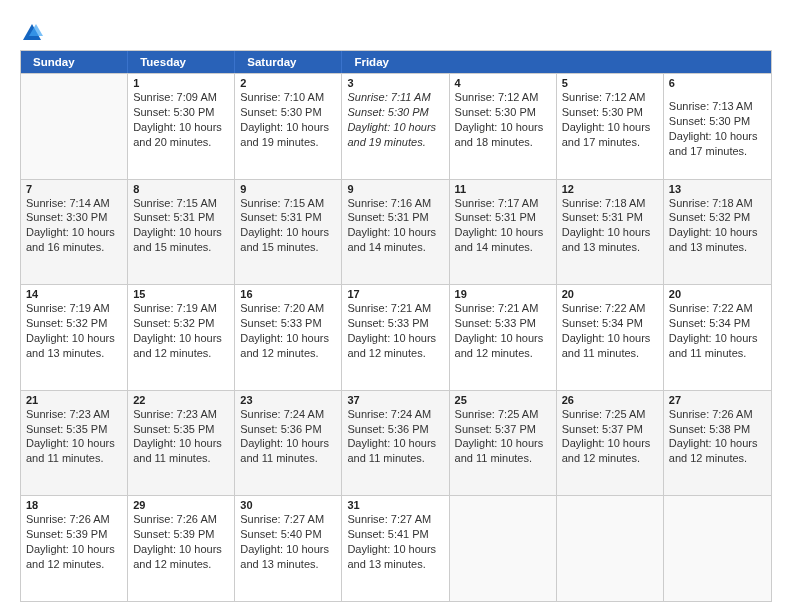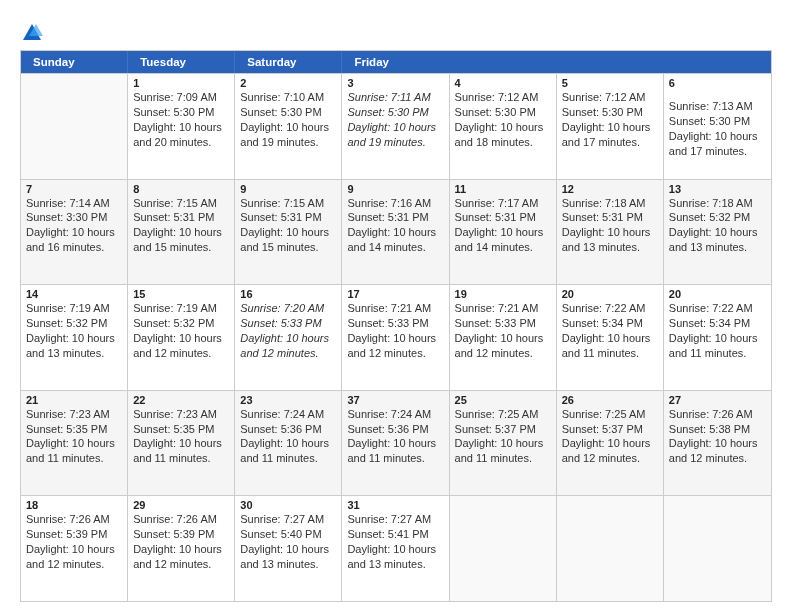--- a/index.html
+++ b/index.html
@@ -227,21 +227,21 @@
 Daylight: 10 hours and 13 minutes.</div>
           </div>
           <div class="cal-cell">
             <div class="day-num">15</div>
             <div class="day-info" style="white-space: pre-line;">Sunrise: 7:19 AM
 Sunset: 5:32 PM
 Daylight: 10 hours and 12 minutes.</div>
           </div>
           <div class="cal-cell">
             <div class="day-num">16</div>
-            <div class="day-info" style="white-space: pre-line; font-style: italic;">Sunrise: 7:20 AM
+            <div class="day-info" style="white-space: pre-line;">Sunrise: 7:20 AM
 Sunset: 5:33 PM
 Daylight: 10 hours and 12 minutes.</div>
           </div>
           <div class="cal-cell">
             <div class="day-num">17</div>
             <div class="day-info" style="white-space: pre-line;">Sunrise: 7:21 AM
 Sunset: 5:33 PM
 Daylight: 10 hours and 12 minutes.</div>
           </div>
           <div class="cal-cell">

